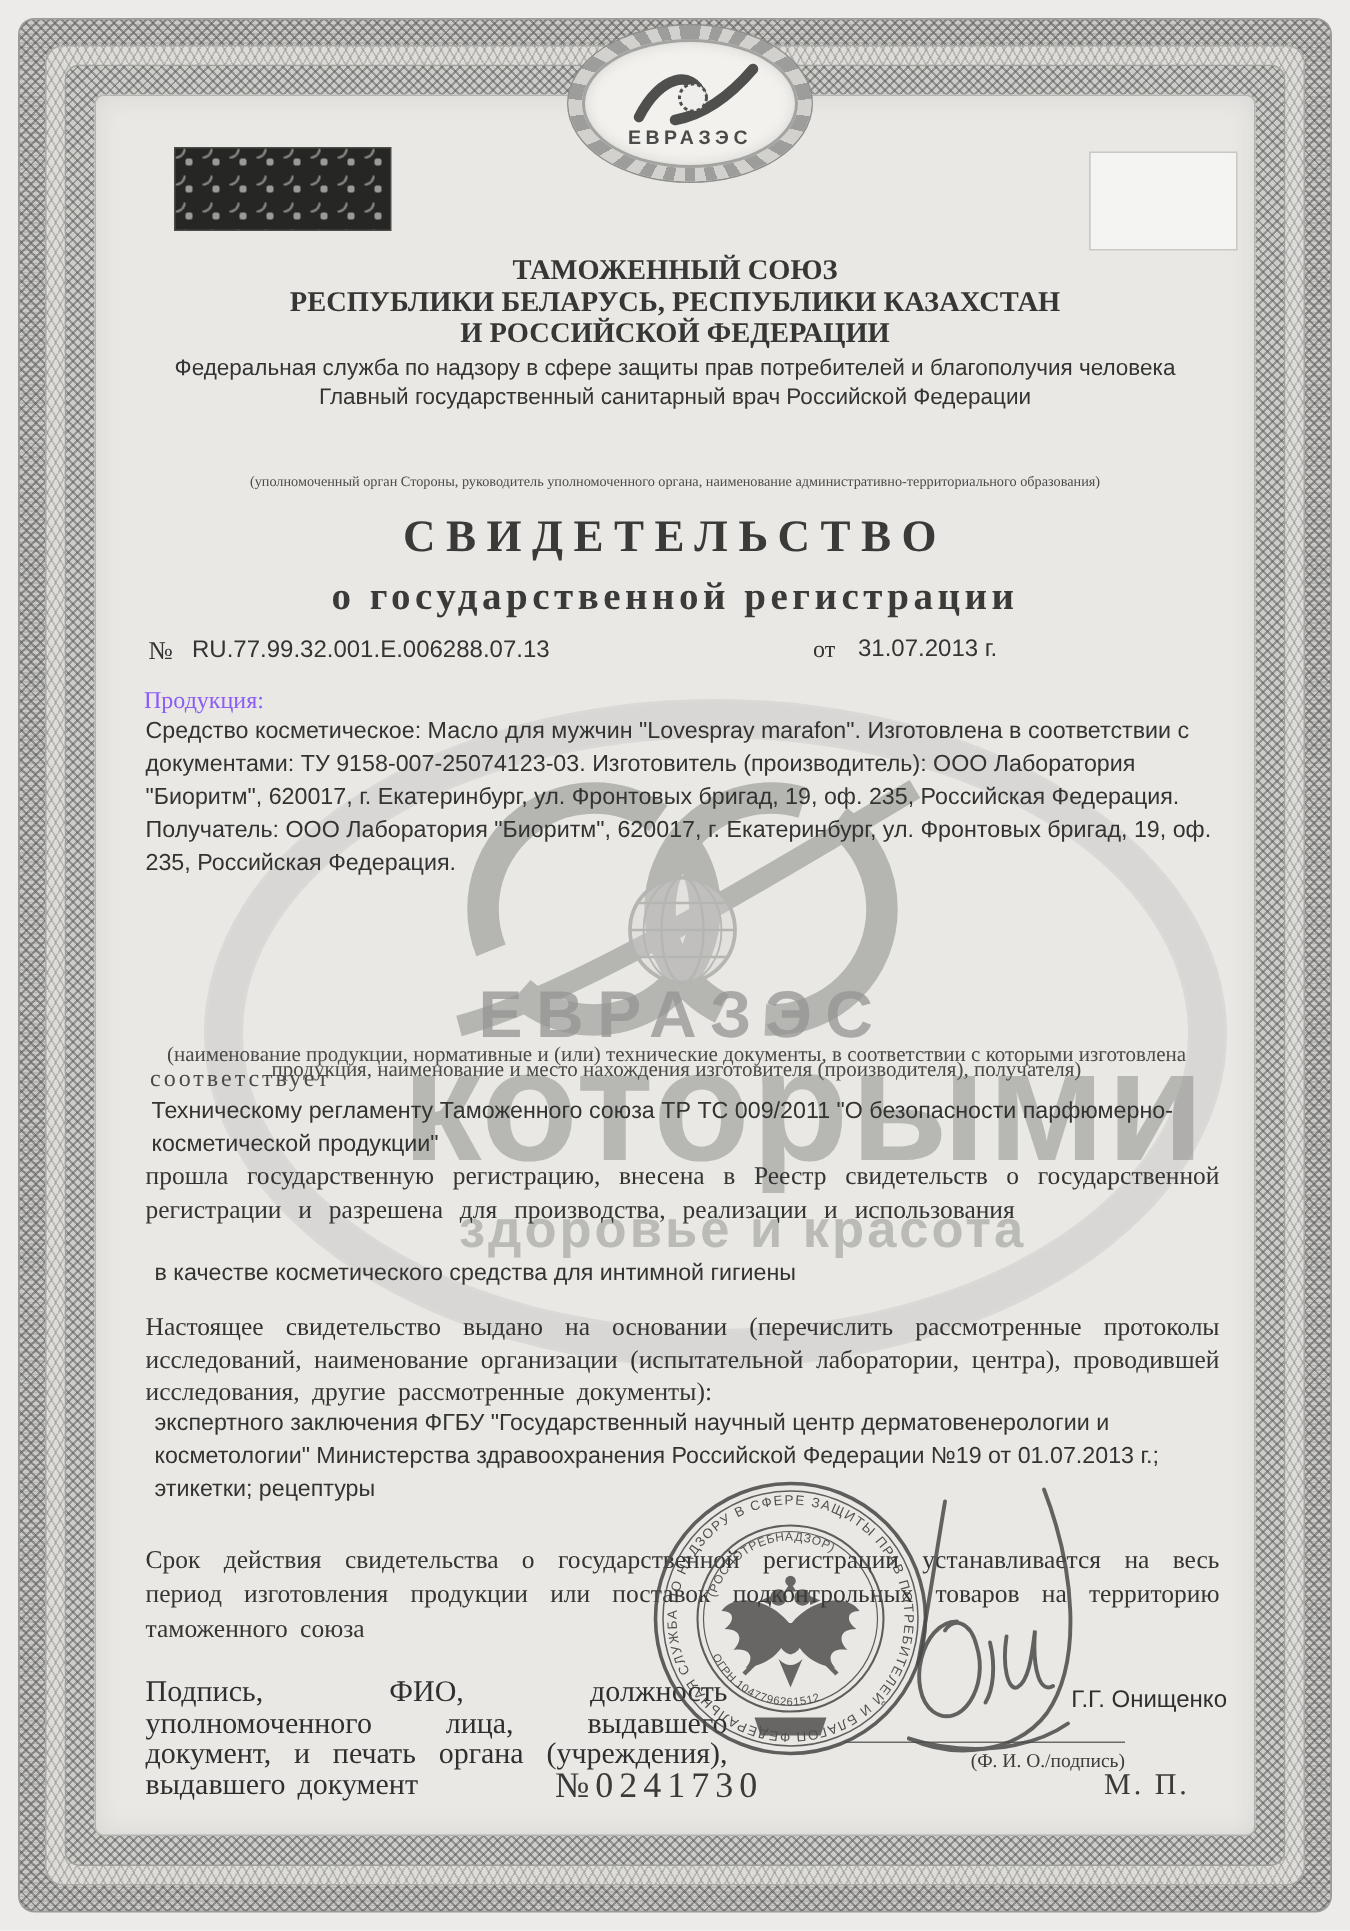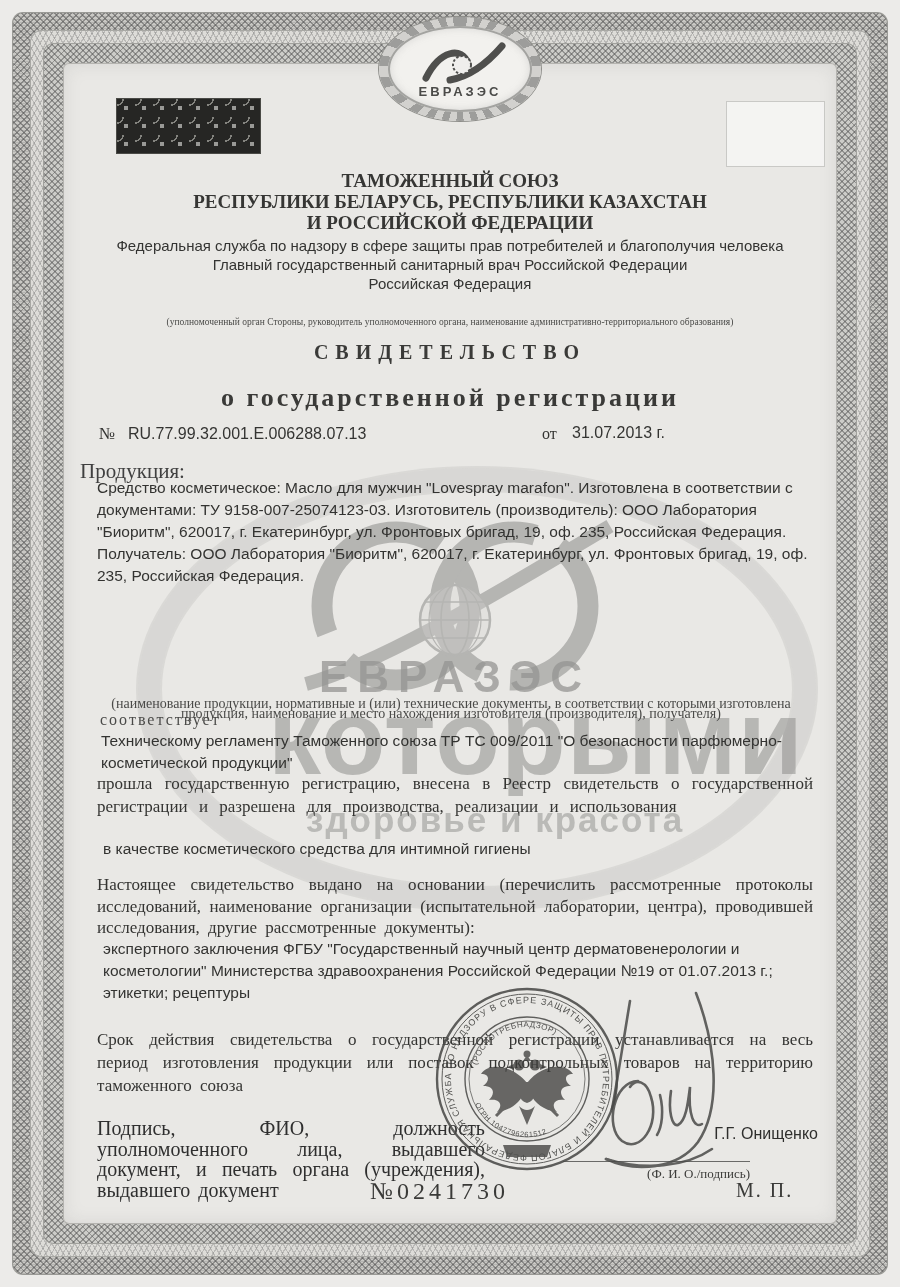--- a/index.html
+++ b/index.html
@@ -49,21 +49,21 @@
       #262624;
     background-size:18px 18px;box-shadow:0 0 0 1px #4a4a46;}
   .pat-light{position:absolute;left:727px;top:102px;width:97px;height:64px;z-index:5;
     background:rgba(255,255,255,.5);box-shadow:0 0 0 1px rgba(180,180,176,.6);}
   
   .abs{position:absolute;z-index:4;}
   .center{left:85px;width:730px;text-align:center;}
   .org{font-weight:bold;font-size:19px;line-height:21px;color:#363634;}
   .agency{font-size:15px;line-height:19px;color:#343432;}
   .note{font-size:9.5px;color:#4a4a48;}
-  .doc-title{font-weight:bold;font-size:20px;letter-spacing:7px;color:#3a3a38;}
+  .doc-title{font-weight:bold;font-size:30px;letter-spacing:7px;color:#3a3a38;}
   .doc-sub{font-weight:bold;font-size:26px;letter-spacing:3px;color:#3a3a38;}
   .regline{font-size:16px;color:#343432;}
   .body-serif{font-size:17px;line-height:23px;text-align:justify;color:#343432;}
   .body-sans{font-size:15.5px;line-height:22px;color:#333331;}
   .footnote{font-size:14px;color:#4a4a48;line-height:10px;}
   
   .wm{position:absolute;z-index:1;pointer-events:none;}
   .wm-oval{left:138px;top:468px;width:634px;height:398px;border-radius:50%;
     border:22px solid rgba(150,150,148,.20);
     box-shadow:inset 0 0 0 2px rgba(150,150,148,.18), 0 0 0 2px rgba(150,150,148,.18);}
@@ -108,32 +108,31 @@
   </div>
 
   <div class="pat-dark"></div>
   <div class="pat-light"></div>
 
   <div class="abs center serif org" style="top:170px;">ТАМОЖЕННЫЙ СОЮЗ</div>
   <div class="abs center serif org" style="top:212px;">И РОССИЙСКОЙ ФЕДЕРАЦИИ</div>
   <div class="abs center serif org" style="top:191px;">РЕСПУБЛИКИ БЕЛАРУСЬ, РЕСПУБЛИКИ КАЗАХСТАН</div>
   <div class="abs center sans agency" style="top:236px;">Федеральная служба по надзору в сфере защиты прав потребителей и благополучия человека</div>
   <div class="abs center sans agency" style="top:255px;">Главный государственный санитарный врач Российской Федерации</div>
-  <div class="abs center sans agency" style="top:274px;">Российская Федерация</div>
   <div class="abs center serif note" style="top:317px;">(уполномоченный орган Стороны, руководитель уполномоченного органа, наименование административно-территориального образования)</div>
 
   <div class="abs center serif doc-title" style="top:341px;">СВИДЕТЕЛЬСТВО</div>
   <div class="abs center serif doc-sub" style="top:383px;">о государственной регистрации</div>
 
   <div class="abs serif regline" style="left:99px;top:424px;font-size:17px;">№</div>
   <div class="abs sans regline" style="left:128px;top:425px;">RU.77.99.32.001.E.006288.07.13</div>
   <div class="abs serif regline" style="left:542px;top:425px;">от</div>
   <div class="abs sans regline" style="left:572px;top:424px;">31.07.2013 г.</div>
 
-  <div class="abs serif" style="left:80px;top:459px;font-size:21px;color:#404040;">Продукция:</div>
+  <div class="abs serif" style="left:96px;top:459px;font-size:16px;color:#8b5cf6;">Продукция:</div>
   <div class="abs sans body-sans" style="left:97px;top:477px;width:714px;">Средство косметическое: Масло для мужчин "Lovespray marafon". Изготовлена в соответствии с документами: ТУ 9158-007-25074123-03. Изготовитель (производитель): ООО Лаборатория "Биоритм", 620017, г. Екатеринбург, ул. Фронтовых бригад, 19, оф. 235, Российская Федерация. Получатель: ООО Лаборатория "Биоритм", 620017, г. Екатеринбург, ул. Фронтовых бригад, 19, оф. 235, Российская Федерация.</div>
 
   <div class="wm wm-oval"></div>
   <svg class="wm" style="left:288px;top:512px;" width="334" height="190" viewBox="0 0 334 190">
     <g stroke="#969694" fill="none" opacity="0.62">
       <circle cx="108" cy="94" r="74" stroke-width="21" stroke-dasharray="170 34 190 28"></circle>
       <circle cx="226" cy="94" r="74" stroke-width="21" stroke-dasharray="120 30 220 26"></circle>
       <path d="M18 172 C100 150 240 62 322 14" stroke-width="14"></path>
       <circle cx="167" cy="108" r="35" stroke-width="2.5" fill="rgba(200,200,198,0.35)"></circle>
       <ellipse cx="167" cy="108" rx="14" ry="35" stroke-width="1.6"></ellipse>

